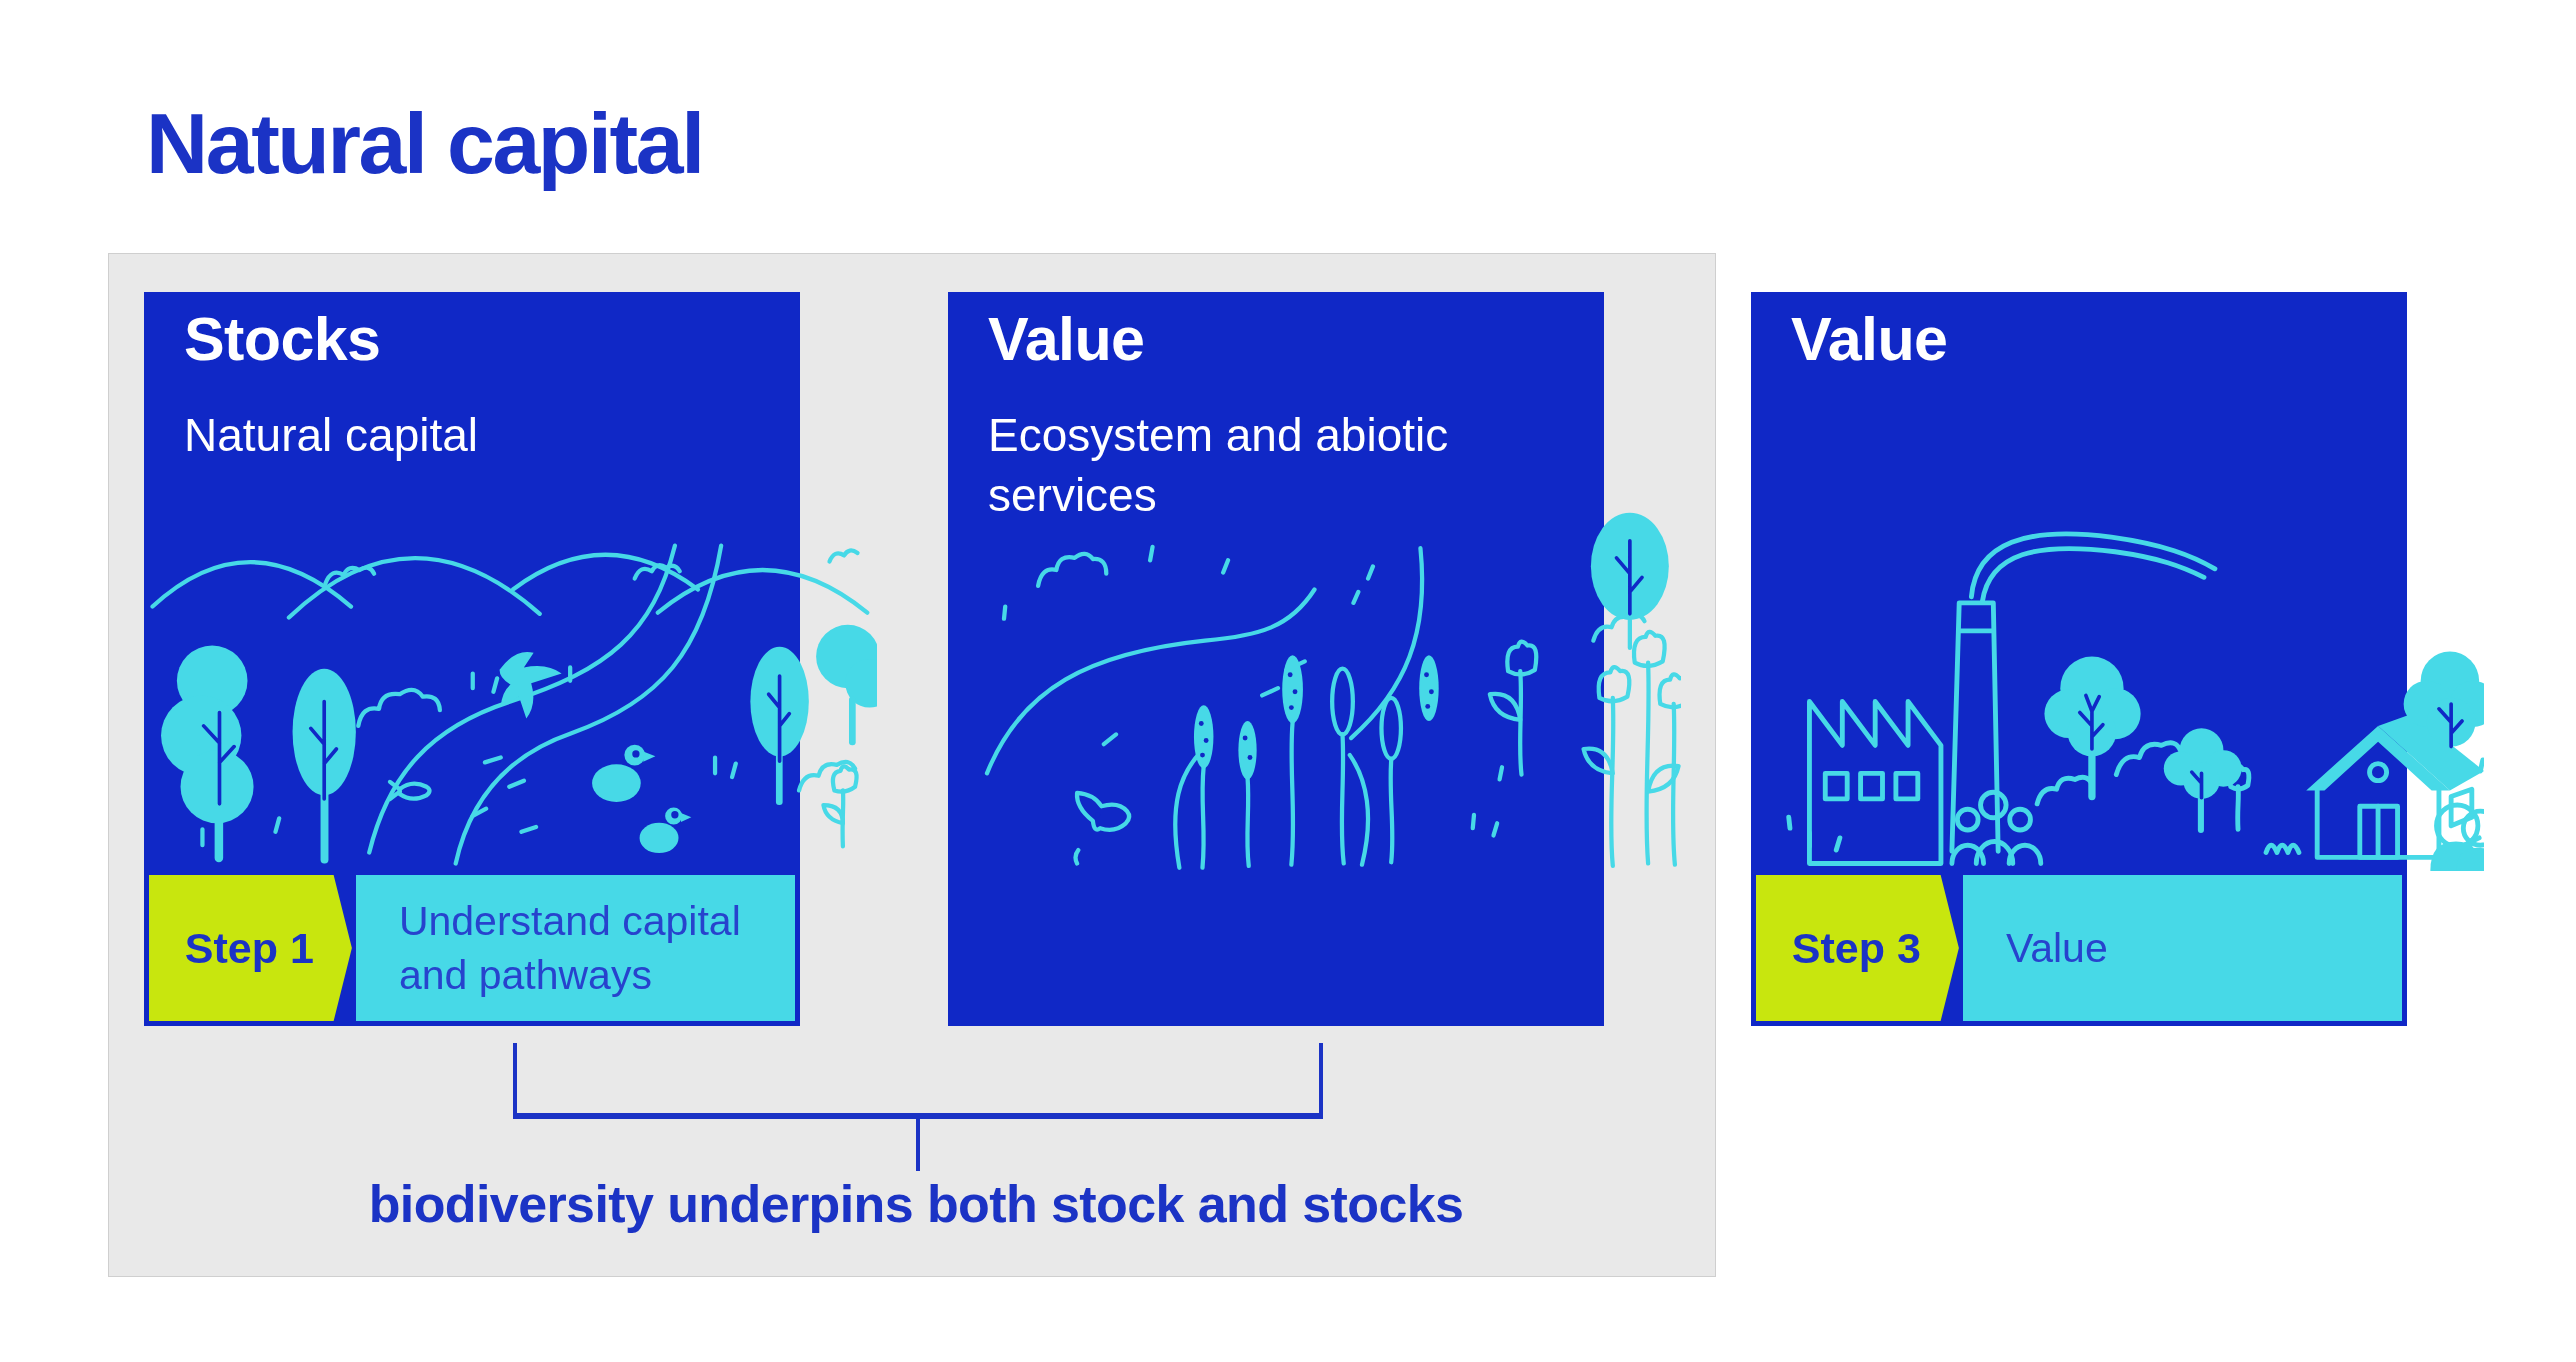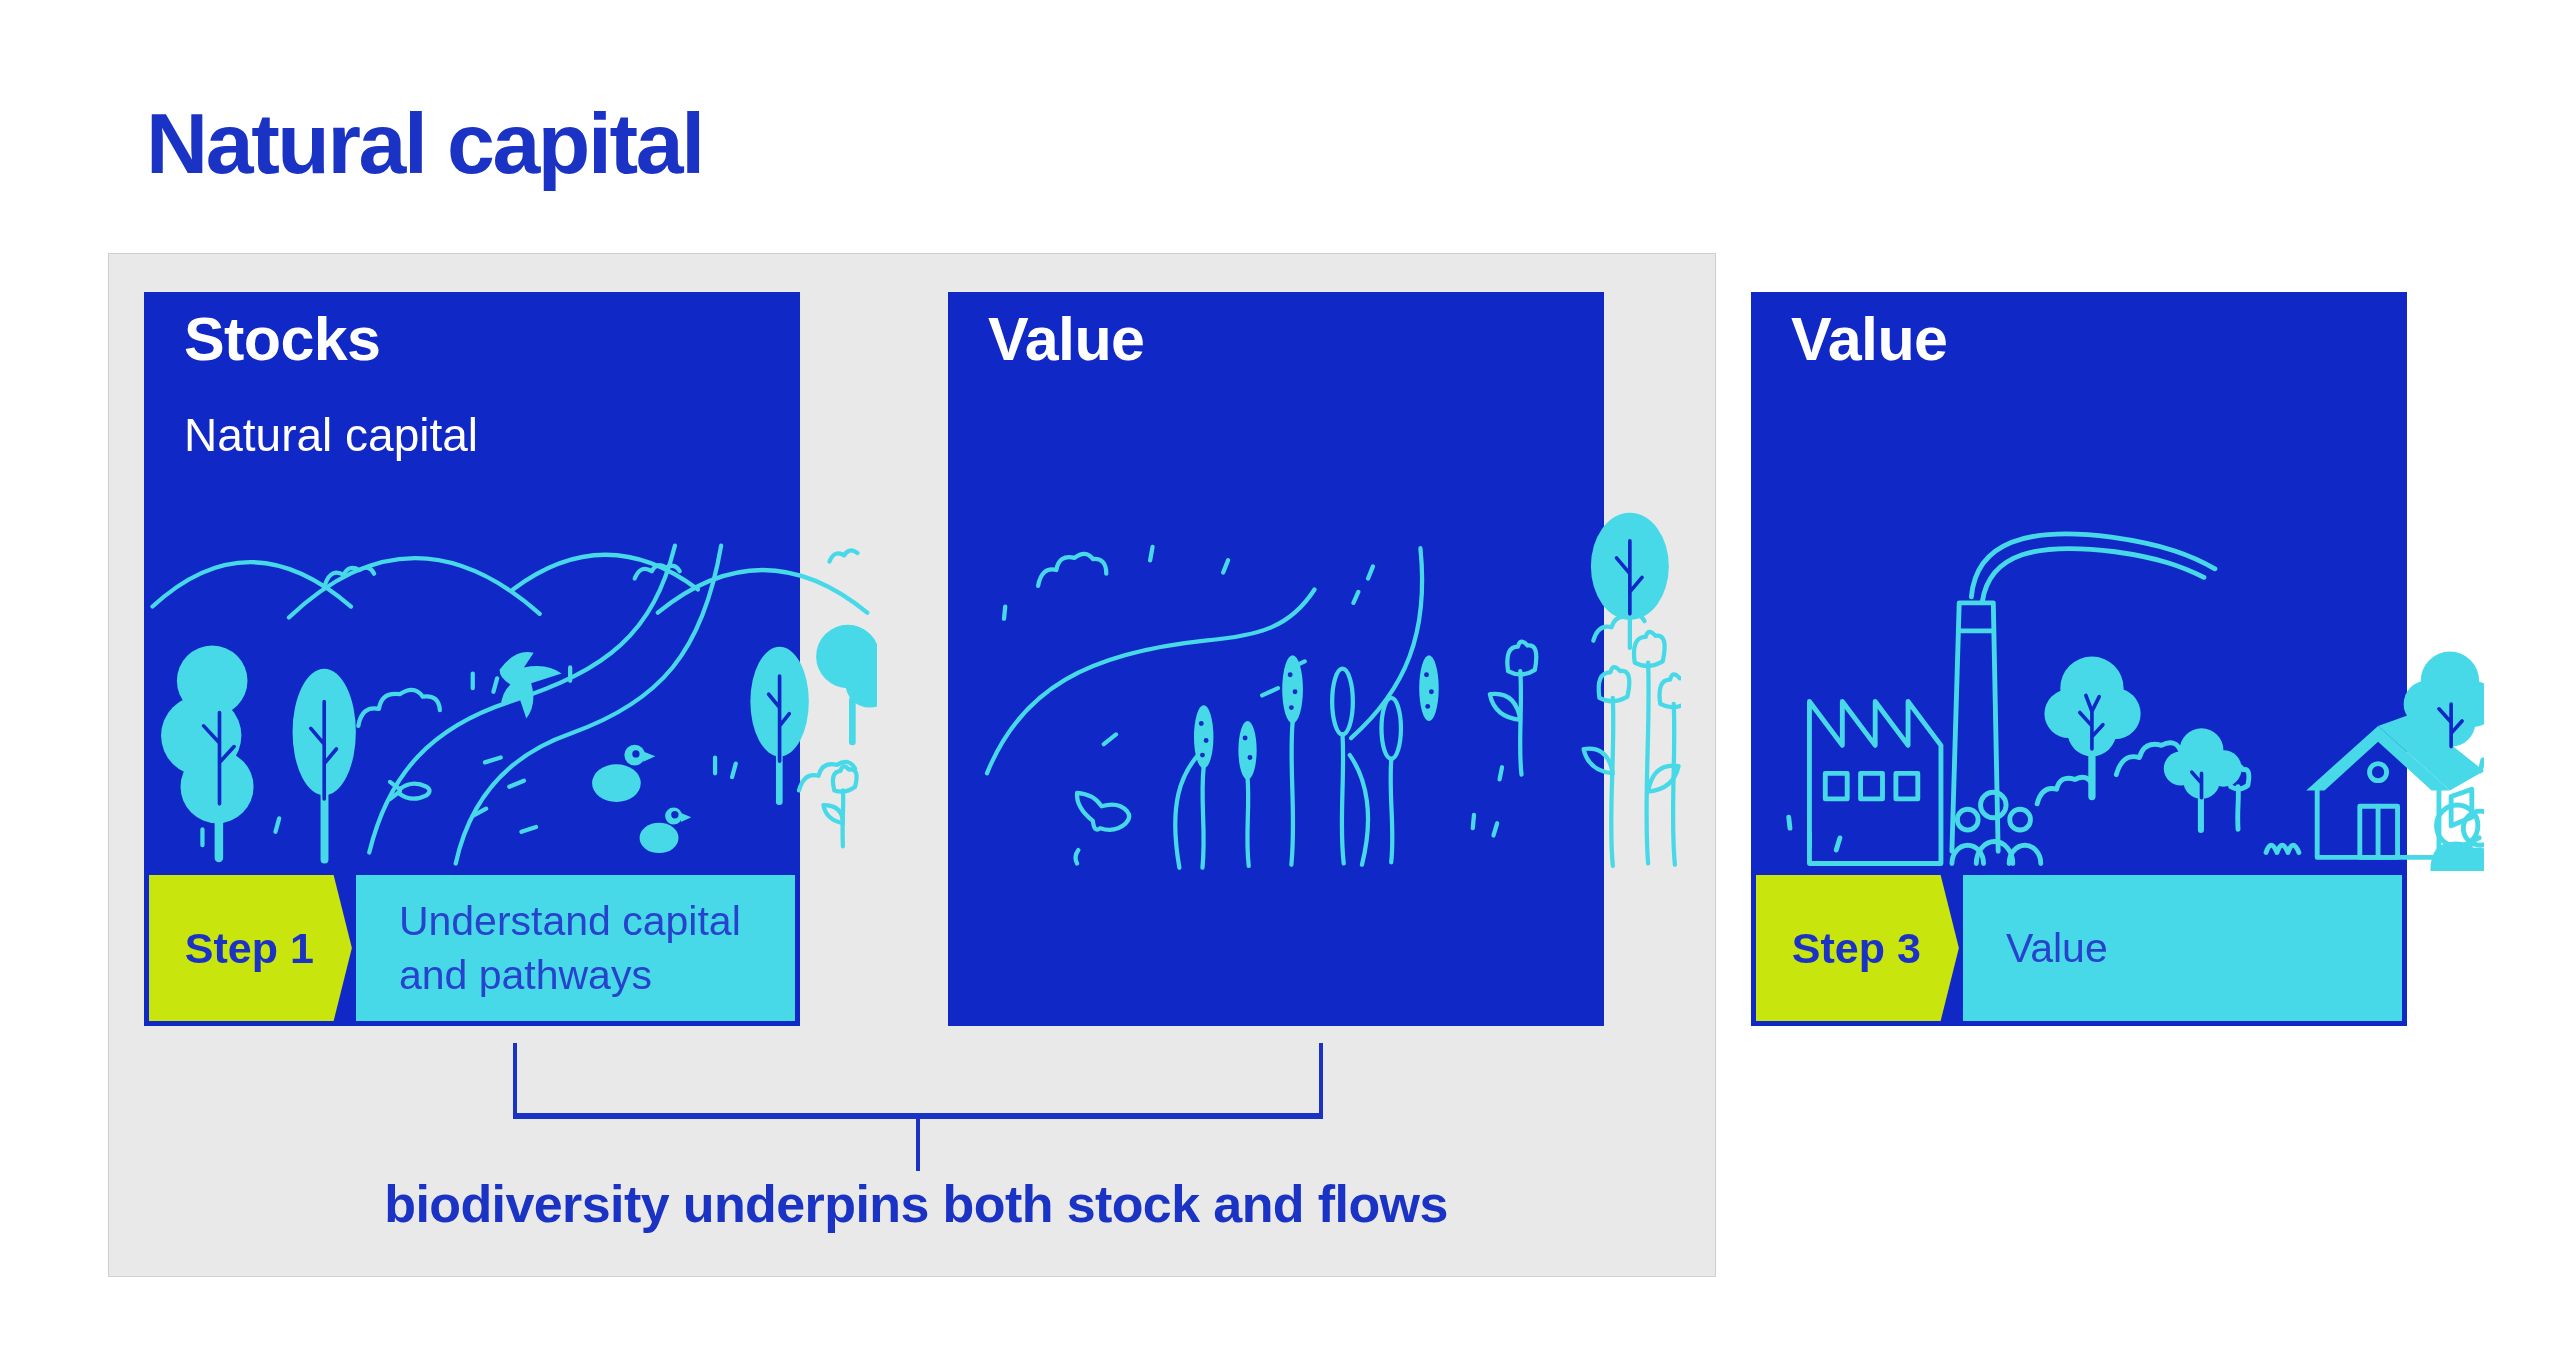--- a/index.html
+++ b/index.html
@@ -126,20 +126,21 @@
         <span>Step 1</span>
       </div>
       <div class="step-panel">
         <span>Understand capital and pathways</span>
       </div>
     </div>
   </section>
 
   <section class="card" id="card-flows">
     <h2 class="card-title">Value</h2>
+    <p class="card-subtitle">Ecosystem and abiotic services</p>
 
     <svg class="illus" viewBox="0 0 1204 630">
       <g stroke="#47d9e7" stroke-width="7" fill="none" stroke-linecap="round" stroke-linejoin="round">
         <path d="M148 162 q6 -32 30 -26 q4 -26 30 -20 q18 -14 30 2 q22 -2 22 24"></path>
         <path d="M64 470 C120 330 232 272 422 252 C512 244 562 230 602 168"></path>
         <path d="M776 100 C790 240 752 332 662 412"></path>
         <path d="M556 300 l30 -14 M516 342 l26 -12 M256 422 l20 -16 M332 120 l4 -22 M452 140 l8 -20"></path>
         <path d="M690 150 l8 -20 M666 190 l8 -18 M92 216 l2 -20"></path>
         <path d="M238 548 q-28 -22 -26 -46 q28 2 40 22 q28 -8 42 8 q8 10 -2 20 q-18 16 -42 8 q-10 8 -12 -12 z"></path>
         <path d="M214 596 q-8 10 -2 22 M198 636 q18 8 34 -2"></path>
@@ -265,16 +266,16 @@
         <span>Value</span>
       </div>
     </div>
   </section>
 
   <div class="bracket-line" id="bracket-v1"></div>
   <div class="bracket-line" id="bracket-v2"></div>
   <div class="bracket-line" id="bracket-h"></div>
   <div class="bracket-line" id="bracket-drop"></div>
 
-  <p class="caption">biodiversity underpins both stock and flows</p>
+  <p class="caption">biodiversity underpins both stock and stocks</p>
 
 </div>
 
 
 </body></html>

